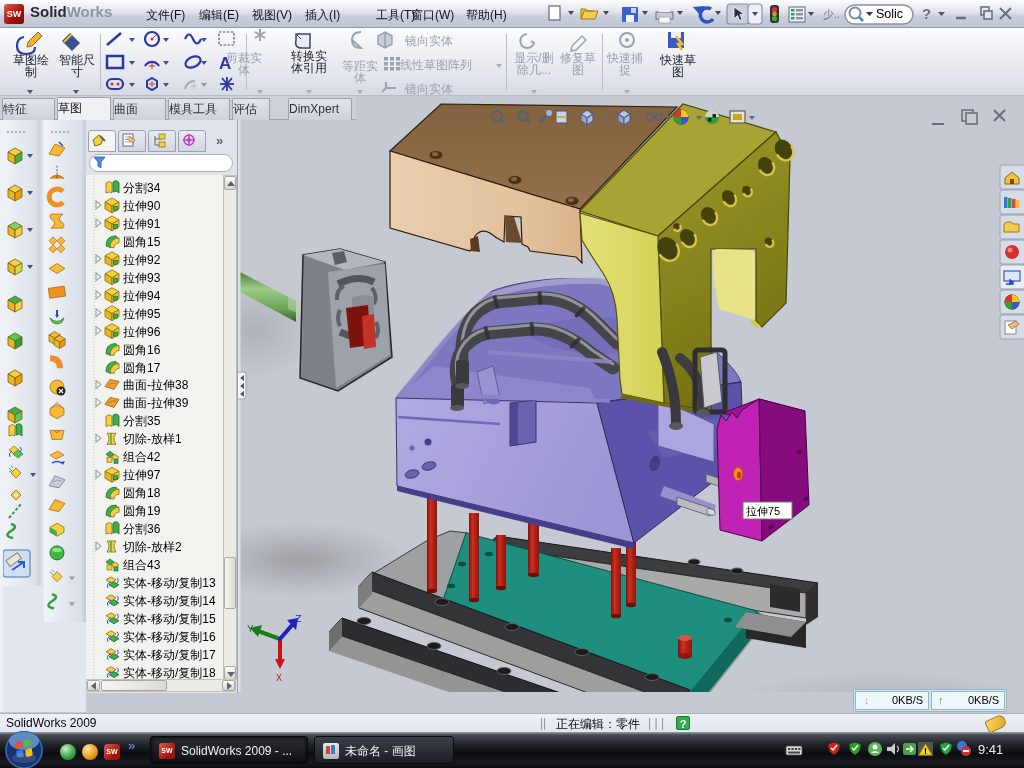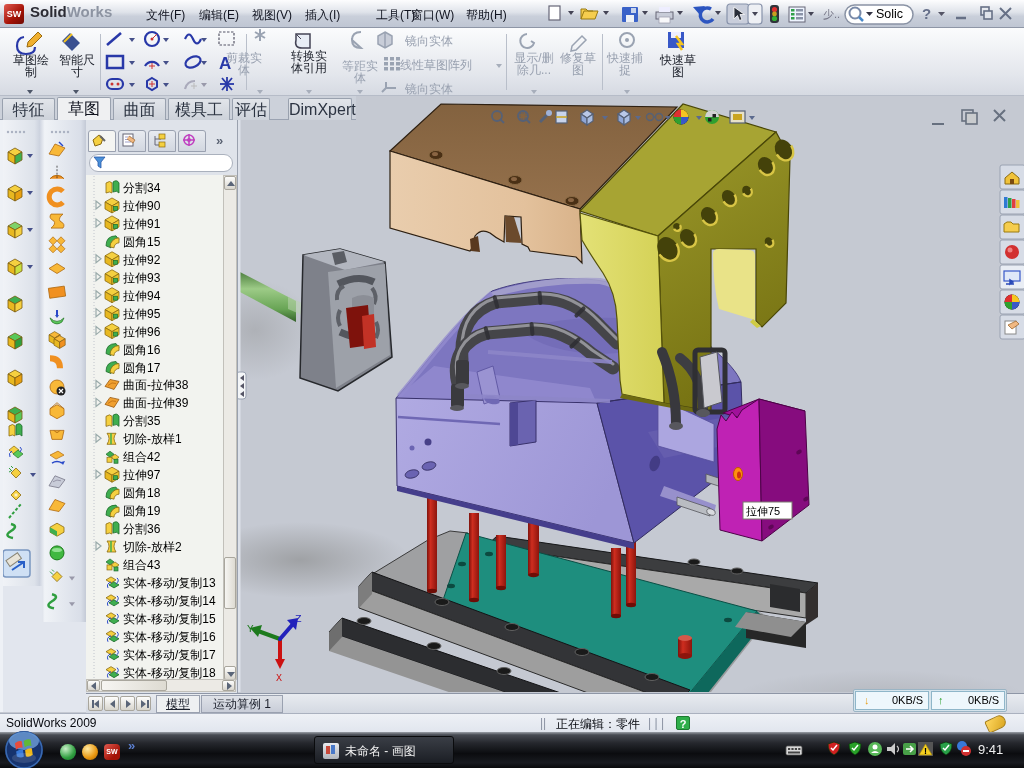--- a/index.html
+++ b/index.html
@@ -14,21 +14,21 @@
 
 #cmdbar{left:0;top:28px;width:1024px;height:68px;overflow:hidden;background:linear-gradient(#fbfcfd,#e3e6ec 70%,#d6dae2);border-bottom:1px solid #b6bcc8}
 .bigbtn{position:absolute;text-align:center;font-size:12px;line-height:12px;color:#20242e;white-space:pre-line}
 .graytx{color:#99a1b0}
 .sep{position:absolute;width:1px;background:#b9bfca;top:32px}
 .dna{position:absolute;width:0;height:0;border-left:3px solid transparent;border-right:3px solid transparent;border-top:4px solid #4d5668}
 .dng{border-top-color:#a7aebb}
 #dslogo{right:10px;top:14px;font-size:78px;font-style:italic;font-weight:bold;color:rgba(158,166,184,0.40);letter-spacing:-8px}
 
 #tabrow{left:0;top:96px;width:356px;height:24px;background:#ccd1da;border-bottom:1px solid #9ba3b2}
-.ctab{position:absolute;top:2px;height:22px;font-size:16px;text-align:center;color:#2c3442;background:linear-gradient(#e2e5ea,#cdd2da);border:1px solid #99a1ae;border-bottom:none;border-radius:2px 2px 0 0;line-height:21px}
+.ctab{position:absolute;top:2px;height:22px;font-size:12px;color:#2c3442;background:linear-gradient(#e2e5ea,#cdd2da);border:1px solid #99a1ae;border-bottom:none;border-radius:2px 2px 0 0;line-height:21px}
 .ctab.act{background:#eff0f2;height:23px;top:1px;color:#10131f;z-index:3}
 
 #lefttools{left:0;top:120px;width:86px;height:592px;background:linear-gradient(90deg,#f2f4f8,#dde2ea 40%,#cdd3df 46%,#f0f3f7 52%,#d9dee8 94%,#c4cad6)}
 
 #treepanel{left:86px;top:120px;width:152px;height:573px;background:#dfe3ea;border-right:1px solid #9aa1ae}
 #treetabs{position:absolute;left:2px;top:10px;width:148px;height:23px}
 .ttab{position:absolute;top:0;width:28px;height:22px;background:linear-gradient(#e8ebf0,#d2d7e0);border:1px solid #9aa1b0;border-radius:3px 3px 0 0}
 .ttab.act{background:#f4f5f2}
 #filterbox{position:absolute;left:3px;top:34px;width:144px;height:18px;background:#fff;border:1px solid #aab1bd;border-radius:9px}
 #treebg{position:absolute;left:0px;top:55px;width:137px;height:505px;background:#f2f3ef}
@@ -898,38 +898,20 @@
  <div class="sb" style="left:0px;top:559px;width:150px;height:13px"></div>
  <div class="sbtn" style="left:1px;top:560px;width:13px;height:11px">
         <div class="tri tl" style="left:3px;top:1px"></div>
       </div>
  <div class="sbtn" style="left:136px;top:560px;width:13px;height:11px">
         <div class="tri trr" style="left:4px;top:1px"></div>
       </div>
  <div class="sthumb" style="left:15px;top:560px;width:66px;height:11px"></div>
 </div>
 
-<div id="modeltabs" class="abs">
- <div class="sbtn" style="left:2px;top:2px;width:15px;height:15px">
-        <div class="tri tl" style="left:5px;top:3px"></div>
-        <div style="position:absolute;left:3px;top:3px;width:2px;height:8px;background:#5a6578"></div>
-      </div>
- <div class="sbtn" style="left:18px;top:2px;width:15px;height:15px">
-        <div class="tri tl" style="left:5px;top:3px"></div>
-      </div>
- <div class="sbtn" style="left:34px;top:2px;width:15px;height:15px">
-        <div class="tri trr" style="left:5px;top:3px"></div>
-      </div>
- <div class="sbtn" style="left:50px;top:2px;width:15px;height:15px">
-        <div class="tri trr" style="left:4px;top:3px"></div>
-        <div style="position:absolute;left:10px;top:3px;width:2px;height:8px;background:#5a6578"></div>
-      </div>
- <div class="mtab act" style="left:70px;width:44px"><u>模型</u></div>
- <div class="mtab" style="left:115px;width:82px">运动算例 1</div>
-</div>
 
 <div id="netbox" class="abs">
  <div style="position:absolute;left:1px;top:1px;width:74px;height:19px;border:1px solid #8fb6c9;background:#eef7fc"></div>
  <div style="position:absolute;left:77px;top:1px;width:74px;height:19px;border:1px solid #8fb6c9;background:#eef7fc"></div>
  <span style="position:absolute;left:10px;top:4px;color:#e8a01c;font-weight:bold">↓</span>
  <span style="position:absolute;left:38px;top:4px">0KB/S</span>
  <span style="position:absolute;left:84px;top:4px;color:#2aa12a;font-weight:bold">↑</span>
  <span style="position:absolute;left:114px;top:4px">0KB/S</span>
 </div>
 
@@ -952,20 +934,24 @@
           <path d="M1,-2.5 Q5,-4.5 8,-3 L8,-9.5 Q4,-11 1,-9 Z" fill="#60b838"></path>
           <path d="M-8,0.5 Q-4,-1.5 -1,-0.5 L-1,6.5 Q-4,8 -8,5.5 Z" fill="#3878d8"></path>
           <path d="M1,0.5 Q5,-1.5 8,-0.5 L8,6 Q4,8.5 1,6.5 Z" fill="#f0b818"></path>
         </g>
 <ellipse cx="22" cy="30" rx="12" ry="5" fill="#fff" opacity="0.12"></ellipse>
       </svg>
  <div class="trayico" style="left:60px;background:radial-gradient(circle at 35% 30%,#c8f0c8,#2f9e3f 60%,#16702a)"></div>
  <div class="trayico" style="left:82px;background:radial-gradient(circle at 35% 30%,#ffe9a0,#e8960f 60%,#9a5f05);border-radius:8px"></div>
  <div class="trayico" style="left:104px;background:linear-gradient(135deg,#e05a50,#a41206 70%);border-radius:4px;color:#fff;font-size:7px;font-weight:bold;text-align:center;line-height:16px">SW</div>
  <div class="abs" style="left:128px;top:6px;color:#5b7fd0;font-weight:bold;font-size:13px">»</div>
+ <div class="tbtn" style="left:150px;width:158px;background:linear-gradient(#2a2d33,#101216);border:1px solid #07080a;box-shadow:inset 0 0 4px #000">
+   <div style="position:absolute;left:8px;top:6px;width:16px;height:16px;background:linear-gradient(135deg,#e05a50,#a41206 70%);border-radius:3px;color:#fff;font-size:7px;font-weight:bold;text-align:center;line-height:16px">SW</div>
+   <span style="position:absolute;left:30px">SolidWorks 2009 - ...</span>
+ </div>
  <div class="tbtn" style="left:314px;width:140px;background:linear-gradient(#3a3e46,#1b1e24);border:1px solid #0a0b0d">
    <div style="position:absolute;left:8px;top:6px;width:16px;height:16px;background:linear-gradient(#e8eaee,#b0b5bc);border-radius:2px"></div>
         <div style="position:absolute;left:11px;top:9px;width:4px;height:8px;background:#c8483a"></div>
         <div style="position:absolute;left:16px;top:8px;width:4px;height:9px;background:#4878c8"></div>
    <span style="position:absolute;left:30px">未命名 - 画图</span>
  </div>
  <svg class="abs" style="left:780px;top:0" width="244" height="36" viewBox="0 0 244 36" id="tray">
         <rect x="6" y="14" width="16" height="9" rx="1.5" fill="#d8d8d8" stroke="#555" stroke-width="0.8"></rect>
 <rect x="8.0" y="16" width="2.2" height="2" fill="#444"></rect>
 <rect x="11.4" y="16" width="2.2" height="2" fill="#444"></rect>

